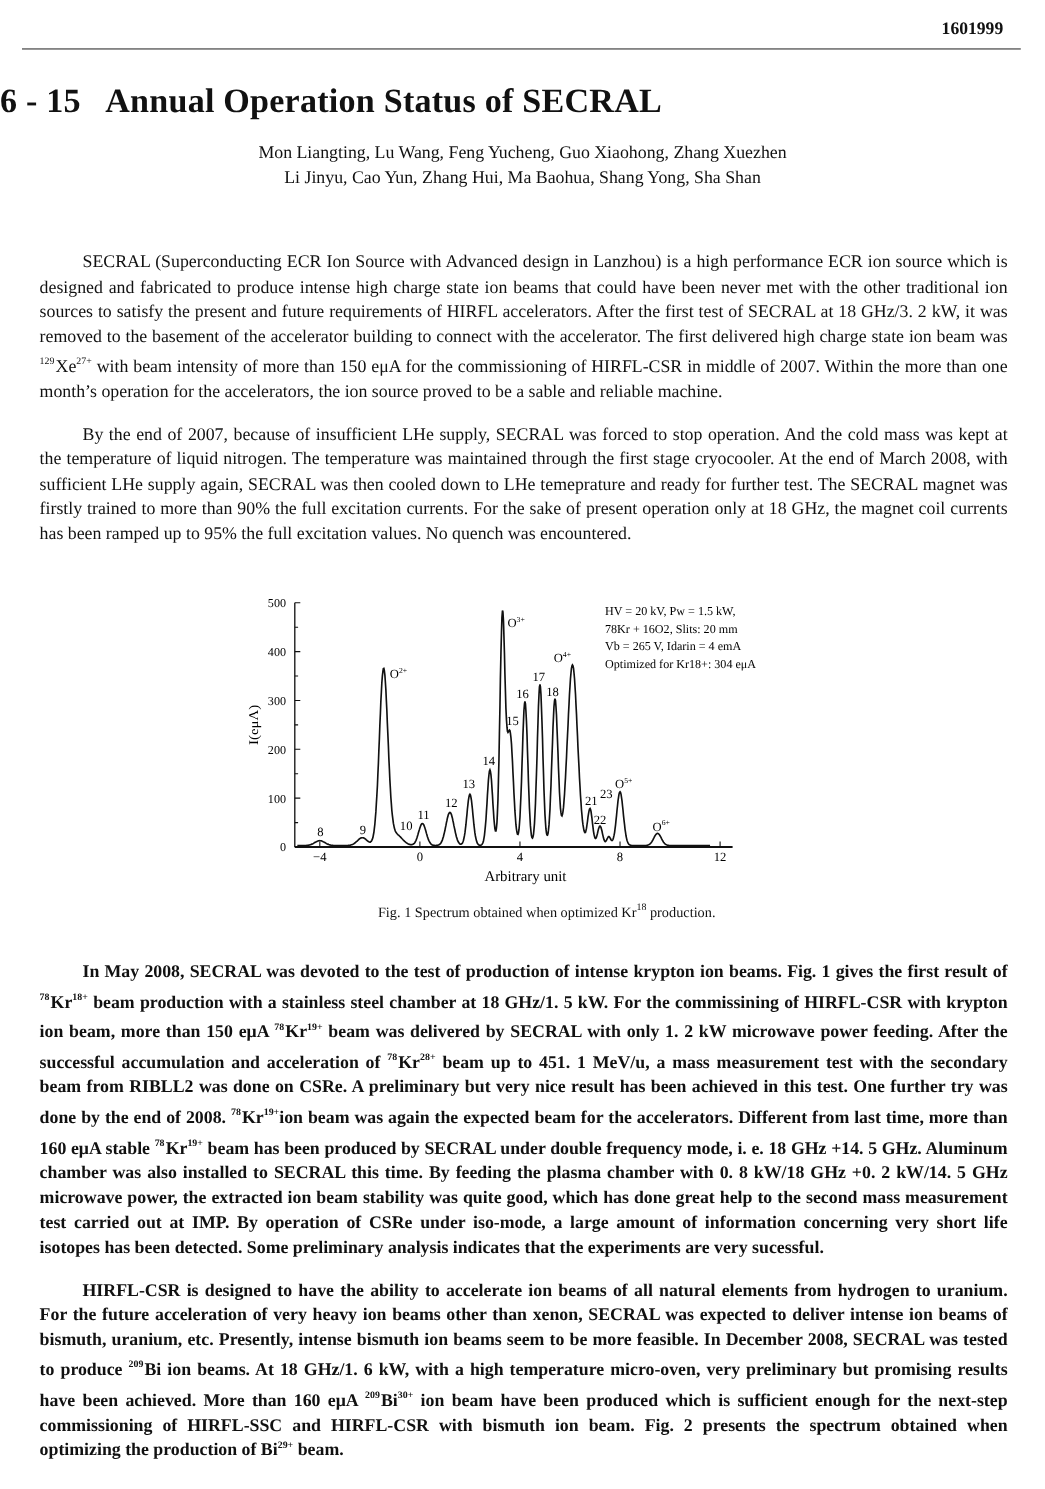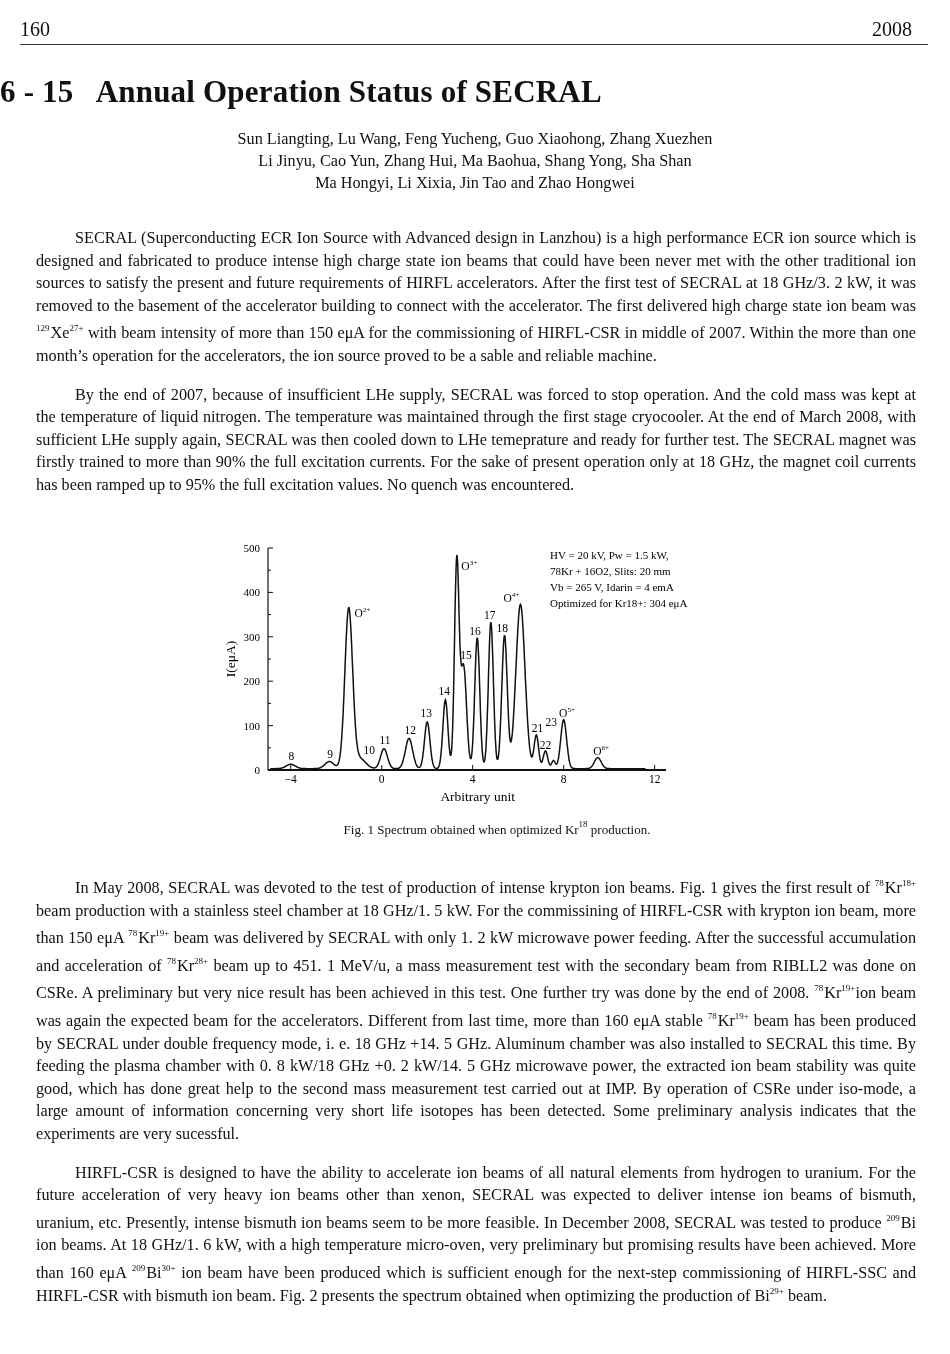--- a/index.html
+++ b/index.html
@@ -1,44 +1,43 @@
 <!DOCTYPE html>
 <html><head>
 <meta charset="utf-8">
 <style>
   html,body{margin:0;padding:0;background:#fff;}
   body{width:950px;height:1354px;position:relative;overflow:hidden;font-family:"Liberation Serif","DejaVu Serif",serif;color:#111;}
-  .hdr{position:absolute;top:18px;left:20px;right:38px;height:22px;font-size:20px;display:flex;justify-content:space-between;}
+  .hdr{position:absolute;top:18px;left:20px;right:38px;height:22px;font-size:16px;display:flex;justify-content:flex-end;font-weight:bold;}
   .hdr-center{position:absolute;left:0;right:0;text-align:center;}
   .rule{position:absolute;top:44px;left:20px;right:22px;border-top:1px solid #333;}
   .title{position:absolute;top:74px;left:0;right:0;text-align:left;font-size:31px;font-weight:bold;letter-spacing:0.2px;}
   .authors{position:absolute;top:128px;left:0;right:0;text-align:center;font-size:16.2px;line-height:22px;}
   .body{position:absolute;left:20px;right:18px;font-size:16.2px;line-height:22.6px;text-align:justify;}
   .body p{margin:16px;text-indent:39px;}
   sup{font-size:9px;line-height:0;vertical-align:7px;}
   .pre{font-size:9px;vertical-align:7px;margin-right:1px;}
   .fig{position:absolute;left:200px;top:535px;width:520px;height:280px;}
   .caption{position:absolute;top:822px;left:0;right:0;text-align:center;font-size:13px;padding-left:44px;}
   svg text{font-family:"Liberation Serif","DejaVu Serif",serif;}
 </style>
 </head>
 <body>
 
 <div class="hdr">
   <span>160</span>
-  <span>2008</span>
+  <span>1999</span>
 </div>
 <div class="rule"></div>
 
 <div class="title" style="white-space:pre;">6 - 15   Annual Operation Status of SECRAL</div>
 
 <div class="authors">
-  <div>Sun Liangting, Lu Wang, Feng Yucheng, Guo Xiaohong, Zhang Xuezhen</div>
+  <div>Mon Liangting, Lu Wang, Feng Yucheng, Guo Xiaohong, Zhang Xuezhen</div>
   <div>Li Jinyu, Cao Yun, Zhang Hui, Ma Baohua, Shang Yong, Sha Shan</div>
-  <div>Ma Hongyi, Li Xixia, Jin Tao and Zhao Hongwei</div>
 </div>
 
 <div class="body" style="top:211px;">
   <p><span>SECRAL (Superconducting ECR Ion Source with Advanced design in Lanzhou) is a high performance ECR ion source which is designed and fabricated to produce intense high charge state ion beams that could have been never met with the other traditional ion sources to satisfy the present and future requirements of HIRFL accelerators. After the first test of SECRAL at 18 GHz/3. 2 kW, it was removed to the basement of the accelerator building to connect with the accelerator. The first delivered high charge state ion beam was </span><span class="pre">129</span><span>Xe</span><sup>27+</sup><span> with beam intensity of more than 150 eμA for the commissioning of HIRFL-CSR in middle of 2007. Within the more than one month’s operation for the accelerators, the ion source proved to be a sable and reliable machine.</span></p>
   <p>By the end of 2007, because of insufficient LHe supply, SECRAL was forced to stop operation. And the cold mass was kept at the temperature of liquid nitrogen. The temperature was maintained through the first stage cryocooler. At the end of March 2008, with sufficient LHe supply again, SECRAL was then cooled down to LHe temeprature and ready for further test. The SECRAL magnet was firstly trained to more than 90% the full excitation currents. For the sake of present operation only at 18 GHz, the magnet coil currents has been ramped up to 95% the full excitation values. No quench was encountered.</p>
 </div>
 
 <div class="fig">
   <svg id="chart" width="520" height="280">
     <g id="axes">
@@ -99,16 +98,16 @@
     <g id="annot">
         <text x="350" y="24" font-size="11">HV = 20 kV, Pw = 1.5 kW,</text>
         <text x="350" y="40" font-size="11">78Kr + 16O2, Slits: 20 mm</text>
         <text x="350" y="56" font-size="11">Vb = 265 V, Idarin = 4 emA</text>
         <text x="350" y="72" font-size="11">Optimized for Kr18+: 304 eμA</text>
       </g>
   </svg>
 </div>
 <div class="caption"><span>Fig. 1   Spectrum obtained when optimized Kr</span><sup>18</sup><span> production.</span></div>
 
-<div class="body" style="top:856px;">
+<div class="body" style="top:856px;font-weight:bold;">
   <p><span>In May 2008, SECRAL was devoted to the test of production of intense krypton ion beams. Fig. 1 gives the first result of </span><span class="pre">78</span><span>Kr</span><sup>18+</sup><span> beam production with a stainless steel chamber at 18 GHz/1. 5 kW. For the commissining of HIRFL-CSR with krypton ion beam, more than 150 eμA </span><span class="pre">78</span><span>Kr</span><sup>19+</sup><span> beam was delivered by SECRAL with only 1. 2 kW microwave power feeding. After the successful accumulation and acceleration of </span><span class="pre">78</span><span>Kr</span><sup>28+</sup><span> beam up to 451. 1 MeV/u, a mass measurement test with the secondary beam from RIBLL2 was done on CSRe. A preliminary but very nice result has been achieved in this test. One further try was done by the end of 2008. </span><span class="pre">78</span><span>Kr</span><sup>19+</sup><span>ion beam was again the expected beam for the accelerators. Different from last time, more than 160 eμA stable </span><span class="pre">78</span><span>Kr</span><sup>19+</sup><span> beam has been produced by SECRAL under double frequency mode, i. e. 18 GHz +14. 5 GHz. Aluminum chamber was also installed to SECRAL this time. By feeding the plasma chamber with 0. 8 kW/18 GHz +0. 2 kW/14. 5 GHz microwave power, the extracted ion beam stability was quite good, which has done great help to the second mass measurement test carried out at IMP. By operation of CSRe under iso-mode, a large amount of information concerning very short life isotopes has been detected. Some preliminary analysis indicates that the experiments are very sucessful.</span></p>
   <p><span>HIRFL-CSR is designed to have the ability to accelerate ion beams of all natural elements from hydrogen to uranium. For the future acceleration of very heavy ion beams other than xenon, SECRAL was expected to deliver intense ion beams of bismuth, uranium, etc. Presently, intense bismuth ion beams seem to be more feasible. In December 2008, SECRAL was tested to produce </span><span class="pre">209</span><span>Bi ion beams. At 18 GHz/1. 6 kW, with a high temperature micro-oven, very preliminary but promising results have been achieved. More than 160 eμA </span><span class="pre">209</span><span>Bi</span><sup>30+</sup><span> ion beam have been produced which is sufficient enough for the next-step commissioning of HIRFL-SSC and HIRFL-CSR with bismuth ion beam. Fig. 2 presents the spectrum obtained when optimizing the production of Bi</span><sup>29+</sup><span> beam.</span></p>
 </div>
 
 </body></html>

